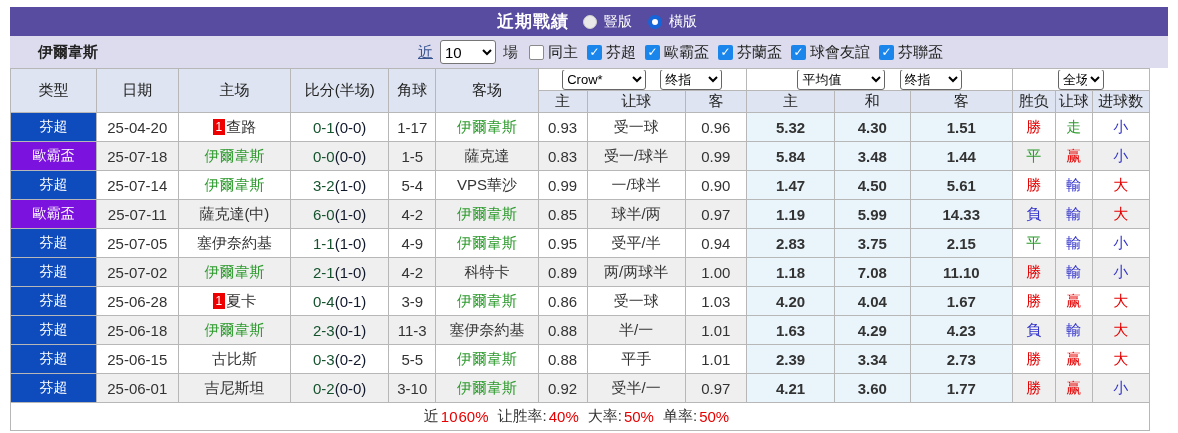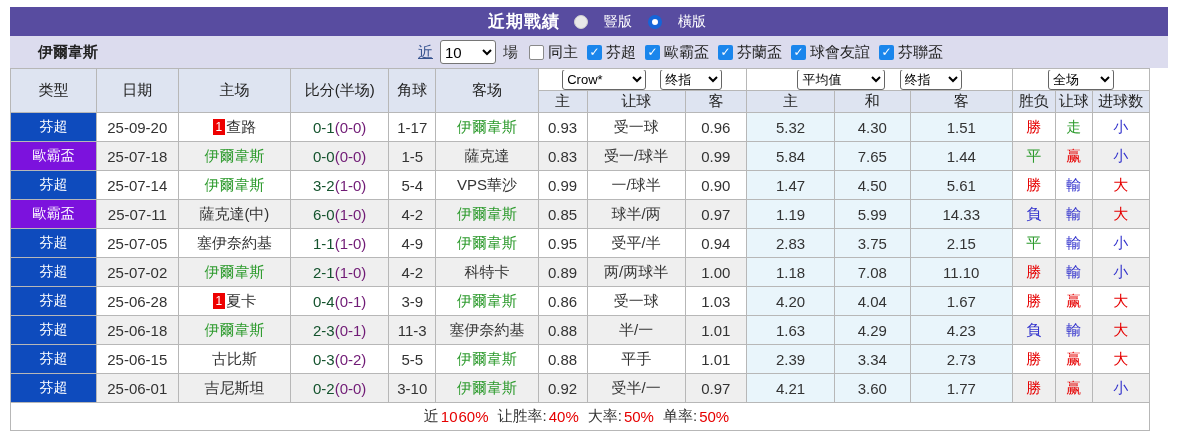--- a/index.html
+++ b/index.html
@@ -14,21 +14,21 @@
 
   
   .title-bar {
     height: 29px; background: #584CA0;
     display: flex; align-items: center; justify-content: center; gap: 14px;
     color: #fff;
     padding-left: 16px;
   }
   .title-bar .title { font-size: 17px; font-weight: bold; letter-spacing: 1px; }
   .radio-group { display: flex; align-items: center; gap: 16px; font-size: 14px; }
-  .radio-opt { display: flex; align-items: center; gap: 16px; cursor: pointer; }
+  .radio-opt { display: flex; align-items: center; gap: 7px; cursor: pointer; }
   .radio {
     width: 14px; height: 14px; border-radius: 50%;
     background: #e9e9e9; border: 1px solid #cfcfcf; display: inline-block;
   }
   .radio.checked { background: #fff; border: 4px solid #1565d8; }
 
   
   .filter-bar {
     height: 32px; background: #DCDCEE; position: relative;
     display: flex; align-items: center;
@@ -48,28 +48,28 @@
   table { width: 100%; border-collapse: collapse; table-layout: fixed; }
   th, td {
     border: 1px solid #b7b7b7; text-align: center;
     font-size: 15px; font-weight: normal;
     white-space: nowrap; overflow: hidden; padding: 0 1px;
   }
   thead th { background: #dee4f1; color: #222; height: 22px; }
   thead th.sel-row { background: #fff; border-radius: 11px; }
   tbody td { height: 29px; background: #fff; }
   tr.alt td { background: #efefef; }
-  td.c-avg, tr.alt td.c-avg { background: #e9f5fb; }
+  td.c-avg, tr.alt td.c-avg { background: #e9f5fb; font-weight: bold; }
   td.c-type { color: #fff; font-size: 14px; }
   td.c-type.blue, tr.alt td.c-type.blue { background: #0e4bbd; }
   td.c-type.purple, tr.alt td.c-type.purple { background: #7c12dd; }
   .rank { background: #ee0000; color: #fff; font-size: 12px; padding: 0 3px; display: inline-block; line-height: 16px; margin-right: 1px; vertical-align: 1px; }
   .green { color: #2e9b2e; }
   .ft { color: #14532d; }
-  .ht { color: #701a75; }
+  .ht { color: #0f172a; }
   .c-red { color: #e60000; }
   .c-green { color: #2e9b2e; }
   .c-blue { color: #3030cc; }
   .hsel { height: 21px; font-size: 13px; background: #fff; border: 1px solid #666; border-radius: 3px; margin: 0 5px; }
 
   
   .summary {
     height: 28px; margin-right: 18px;
     border: 1px solid #b7b7b7; border-top: none;
     background: #fff; display: flex; align-items: center; justify-content: center;
@@ -149,39 +149,39 @@
           <th rowspan="2">客场</th>
           <th colspan="3" class="sel-row">
             <select class="hsel" style="width:84px"><option>Crow*</option></select>
             <select class="hsel" style="width:62px"><option>终指</option></select>
           </th>
           <th colspan="3" class="sel-row">
             <select class="hsel" style="width:88px"><option>平均值</option></select>
             <select class="hsel" style="width:62px"><option>终指</option></select>
           </th>
           <th colspan="3" class="sel-row">
-            <select class="hsel" style="width:66px"><option>全场</option></select>
+            <select class="hsel" style="width:46px"><option>全场</option></select>
           </th>
         </tr>
         <tr>
           <th>主</th>
           <th>让球</th>
           <th>客</th>
           <th>主</th>
           <th>和</th>
           <th>客</th>
           <th>胜负</th>
           <th>让球</th>
           <th>进球数</th>
         </tr>
       </thead>
       <tbody id="rows-body">
           <tr>
         <td class="c-type blue">芬超</td>
-        <td class="c-date">25-09-20</td>
+        <td class="c-date">25-04-20</td>
         <td class="c-team home"><span class="rank">1</span><span class="tname">查路</span></td>
         <td class="c-score"><span class="ft">0-1</span><span class="ht">(0-0)</span></td>
         <td class="c-corner">1-17</td>
         <td class="c-team away"><span class="tname green">伊爾韋斯</span></td>
         <td class="c-odd f-h1">0.93</td>
         <td class="c-odd f-hc">受一球</td>
         <td class="c-odd f-h2">0.96</td>
         <td class="c-avg f-a1">5.32</td>
         <td class="c-avg f-a2">4.30</td>
         <td class="c-avg f-a3">1.51</td>
@@ -193,21 +193,21 @@
         <td class="c-type purple">歐霸盃</td>
         <td class="c-date">25-07-18</td>
         <td class="c-team home"><span class="tname green">伊爾韋斯</span></td>
         <td class="c-score"><span class="ft">0-0</span><span class="ht">(0-0)</span></td>
         <td class="c-corner">1-5</td>
         <td class="c-team away"><span class="tname">薩克達</span></td>
         <td class="c-odd f-h1">0.83</td>
         <td class="c-odd f-hc">受一/球半</td>
         <td class="c-odd f-h2">0.99</td>
         <td class="c-avg f-a1">5.84</td>
-        <td class="c-avg f-a2">7.65</td>
+        <td class="c-avg f-a2">3.48</td>
         <td class="c-avg f-a3">1.44</td>
         <td class="c-res f-wdl c-green">平</td>
         <td class="c-res f-hres c-red">赢</td>
         <td class="c-res f-ou c-blue">小</td>
       </tr>
           <tr>
         <td class="c-type blue">芬超</td>
         <td class="c-date">25-07-14</td>
         <td class="c-team home"><span class="tname green">伊爾韋斯</span></td>
         <td class="c-score"><span class="ft">3-2</span><span class="ht">(1-0)</span></td>

